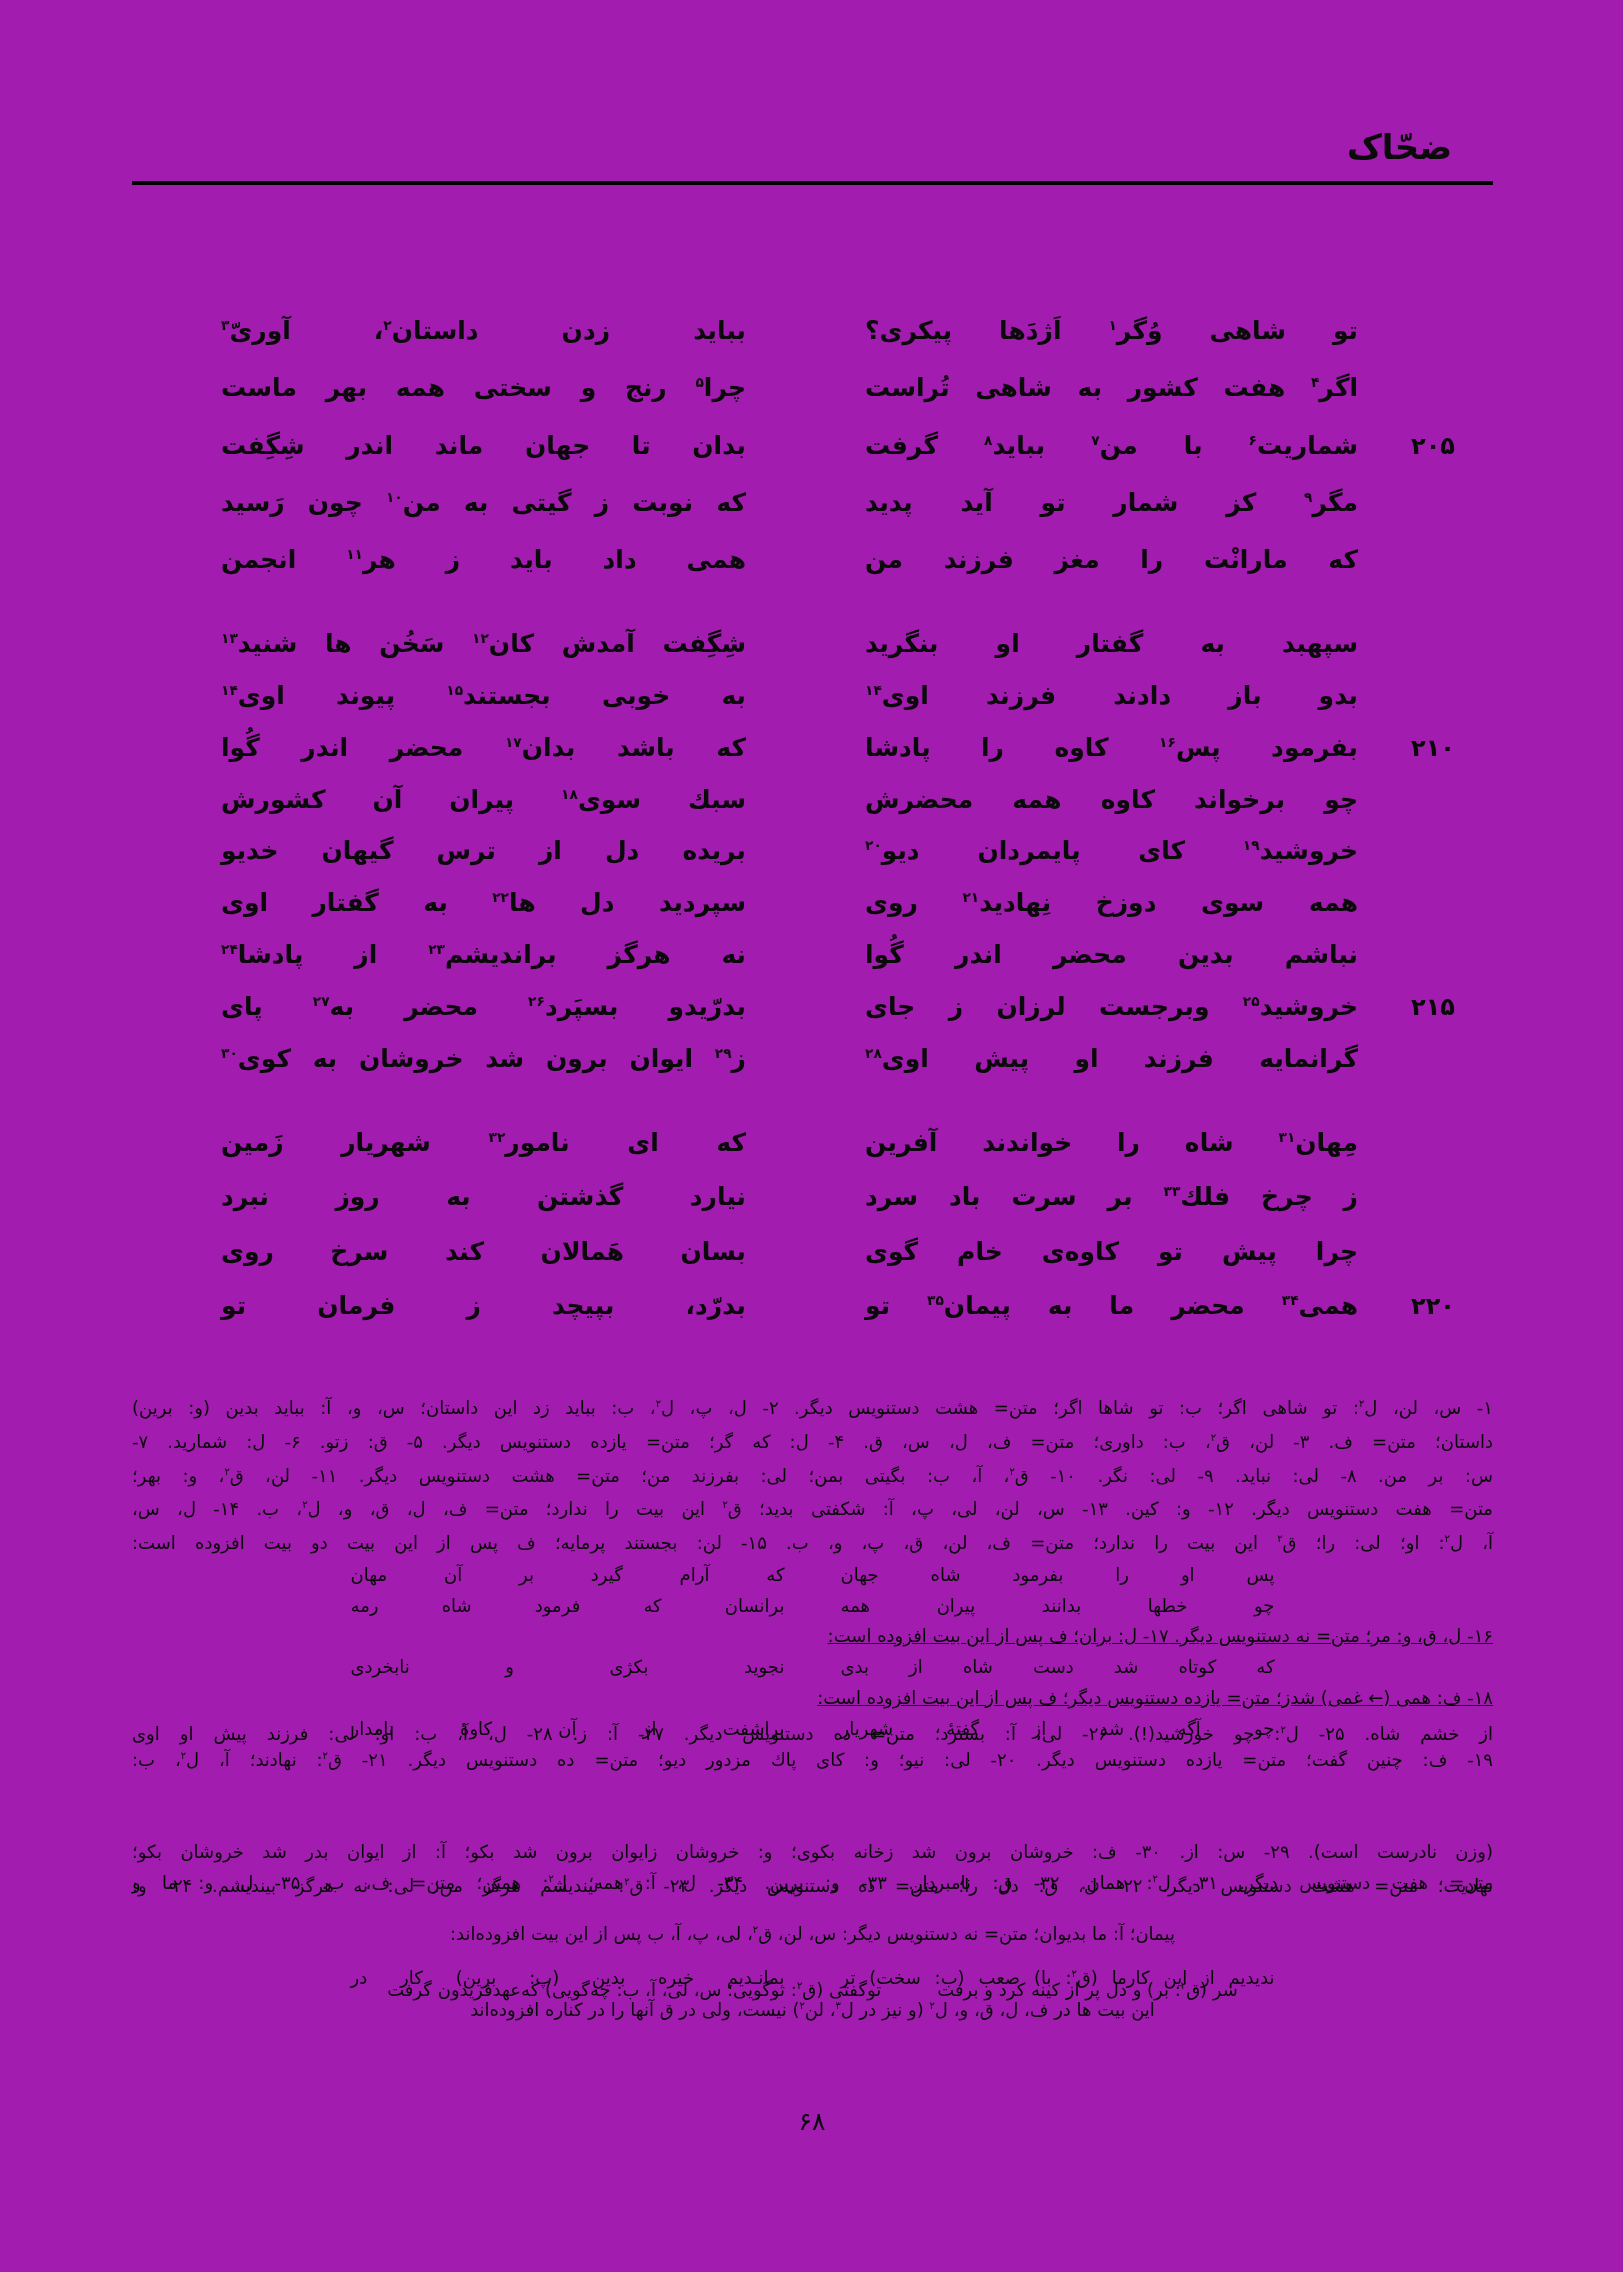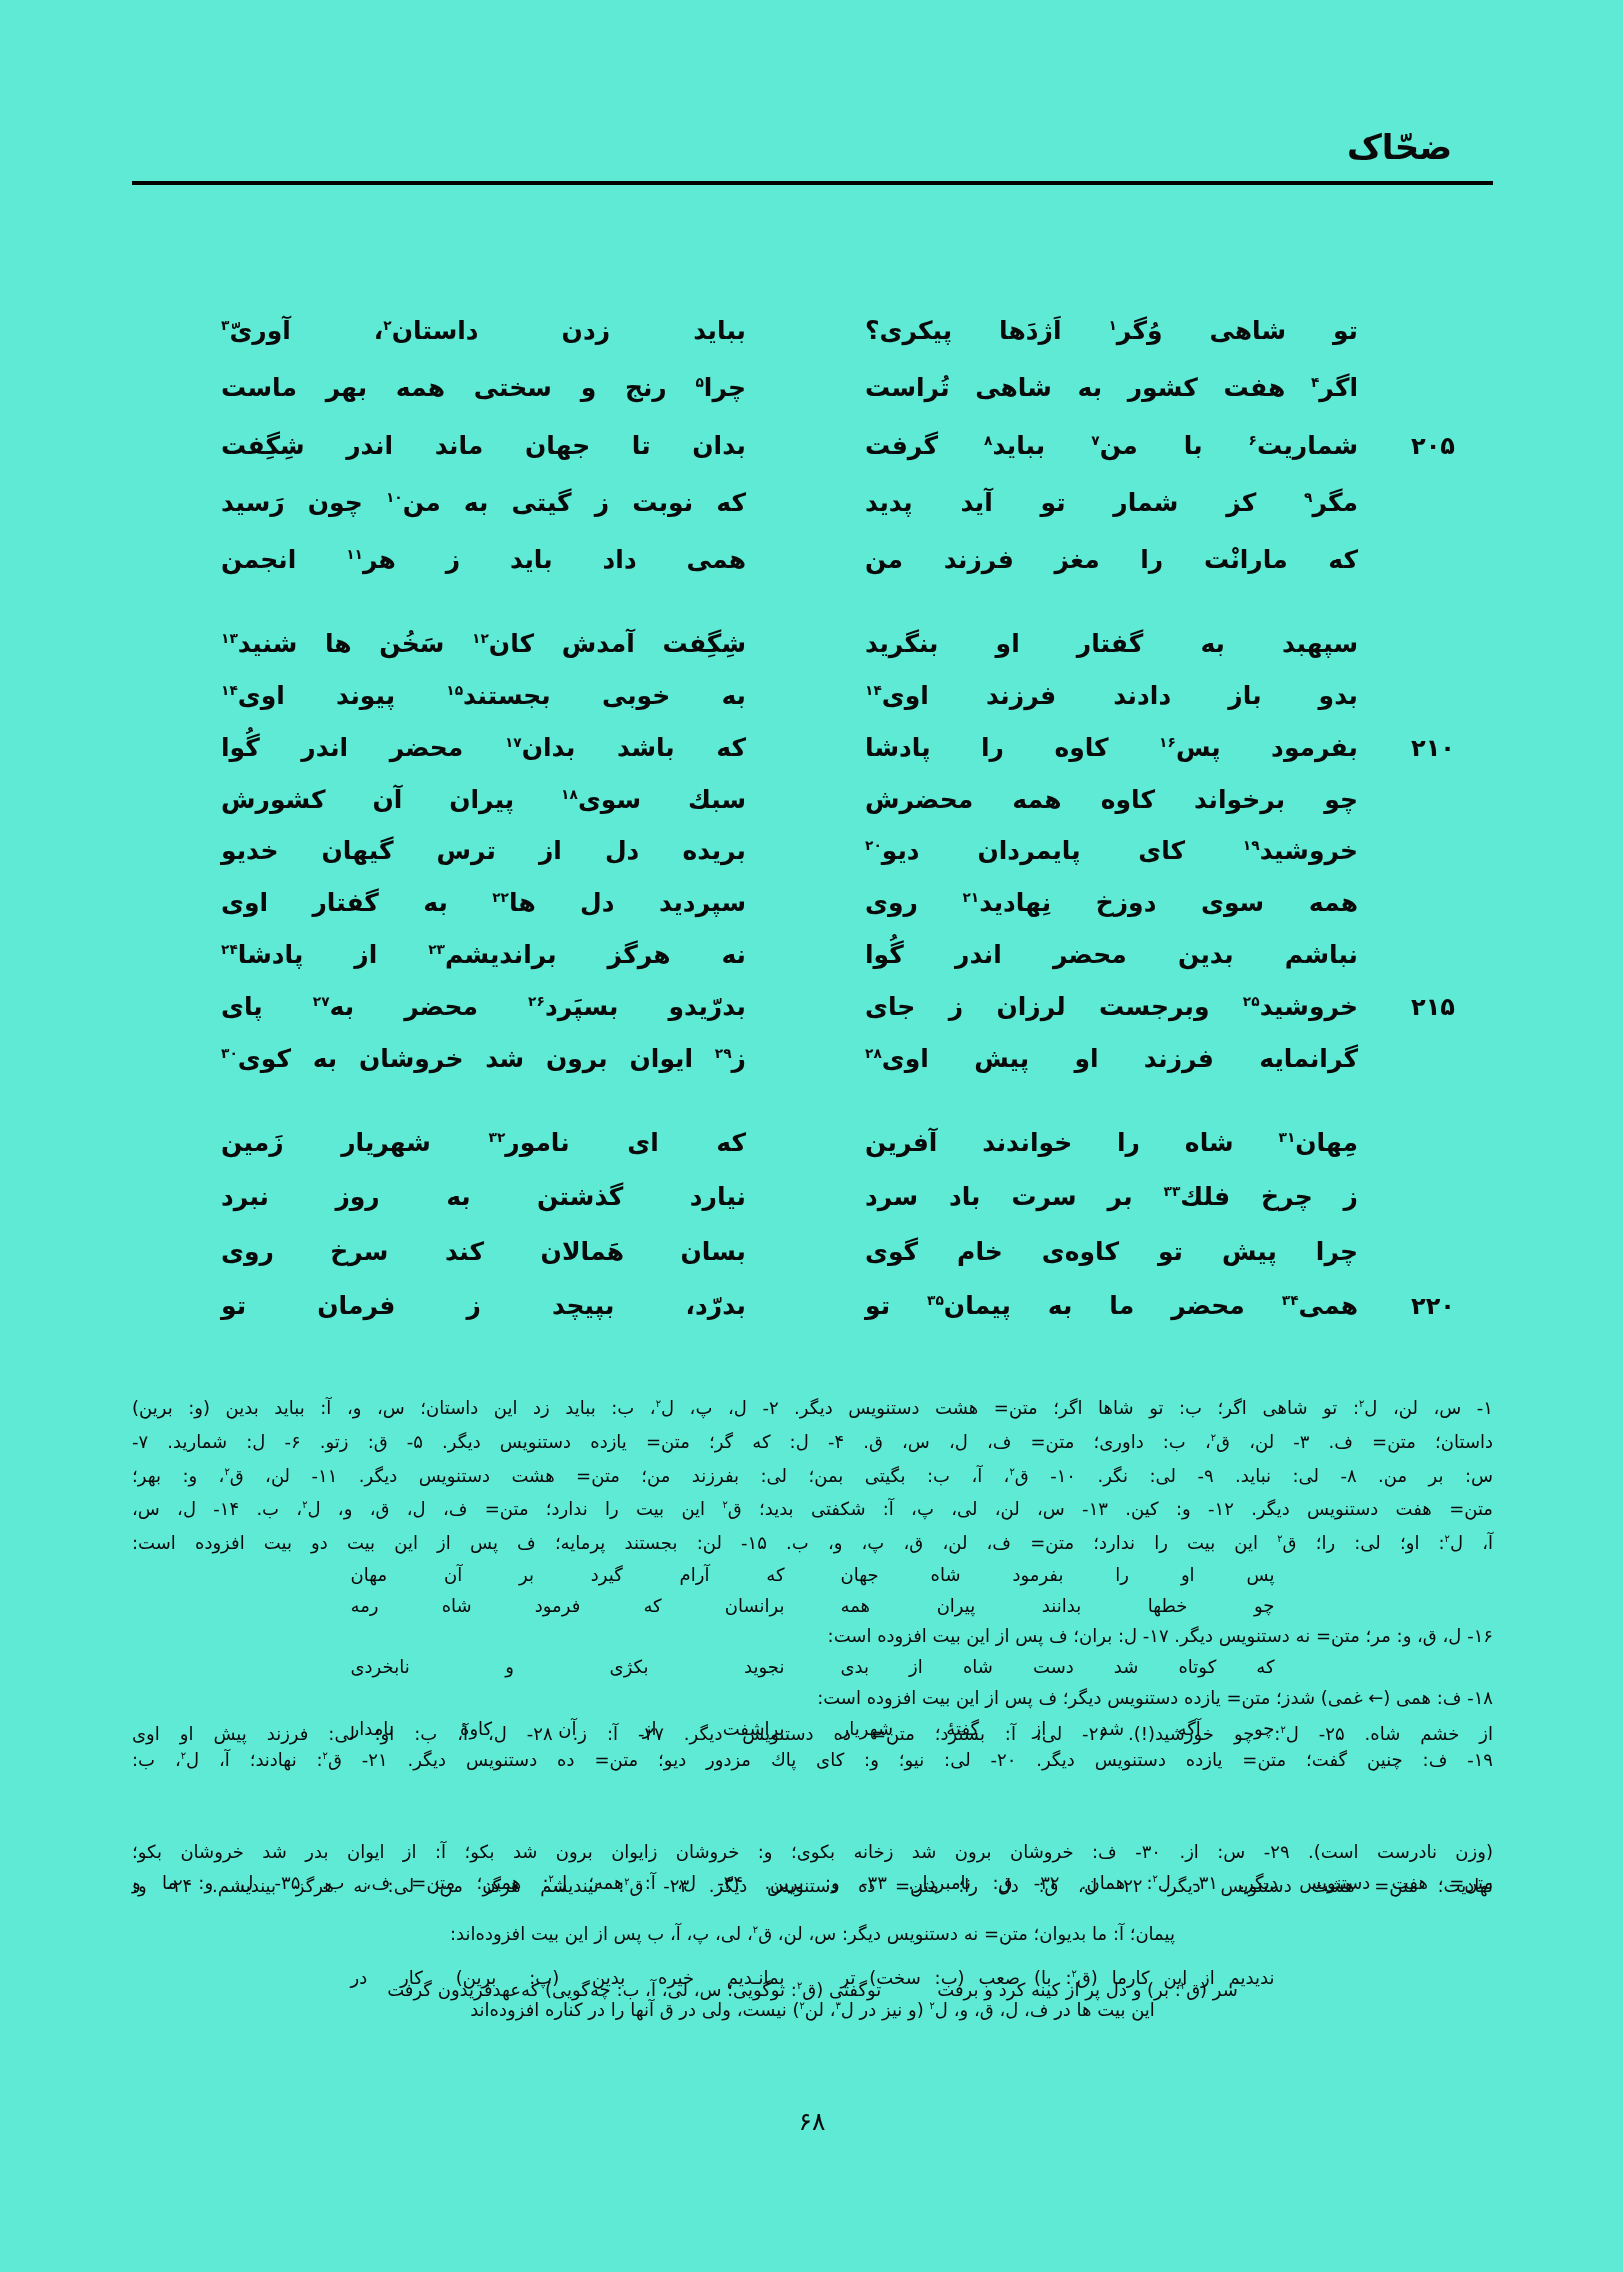--- a/index.html
+++ b/index.html
@@ -1,37 +1,37 @@
 <!DOCTYPE html>
 <html lang="fa" style="font-size:11.2px"><head>
 <meta charset="utf-8">
 <style>
   html,body{margin:0;padding:0;background:#ffffff;}
   body{width:1624px;height:2273px;position:relative;overflow:hidden;
        font-family:"DejaVu Sans", sans-serif;color:#0a0a0a;}
-  .page{position:absolute;inset:0;background:#5eead4;}
+  .page{position:absolute;inset:0;background:#a21caf;}
 
   
   .chapter-title{position:absolute;top:127px;right:172px;font-size:34px;font-weight:bold;direction:rtl;}
   .header-rule{position:absolute;top:181px;left:132px;width:1361px;height:3.5px;background:#000;}
 
   
   .poem{position:absolute;top:0;left:132px;width:1361px;}
   .row{position:absolute;left:0;width:1361px;height:46px;line-height:46px;font-weight:bold;font-size:25px;direction:rtl;}
   .vnum{position:absolute;right:38px;width:87px;text-align:right;font-size:24px;direction:rtl;}
   .hemi{position:absolute;direction:rtl;text-align:justify;text-align-last:justify;white-space:nowrap0;}
   .hemi-r{right:135px;width:493px;}
   .hemi-l{left:89px;width:525px;}
   sup{font-size:0.55em;line-height:0;}
 
   
   .footnotes{position:absolute;top:0;left:132px;width:1361px;font-size:18px;}
   .fn-line{position:absolute;width:1361px;height:32px;line-height:32px;direction:rtl;}
   .fn-full{text-align:justify;text-align-last:justify;}
-  .fn-start{text-align:right;}
+  .fn-start{text-align:right;text-decoration:underline;}
   .fn-center{text-align:center;}
   .fn-couplet{display:flex;justify-content:center;gap:56px;direction:rtl;}
   .fn-couplet .fc{width:434px;text-align:justify;text-align-last:justify;direction:rtl;}
   .fn-couplet.loose .fc{width:auto;max-width:770px;text-align:right;text-align-last:auto;margin-top:44px;}
 
   .page-number{position:absolute;top:2107px;left:0;width:1624px;text-align:center;font-size:25px;direction:rtl;}
 </style>
 </head>
 <body>
 

